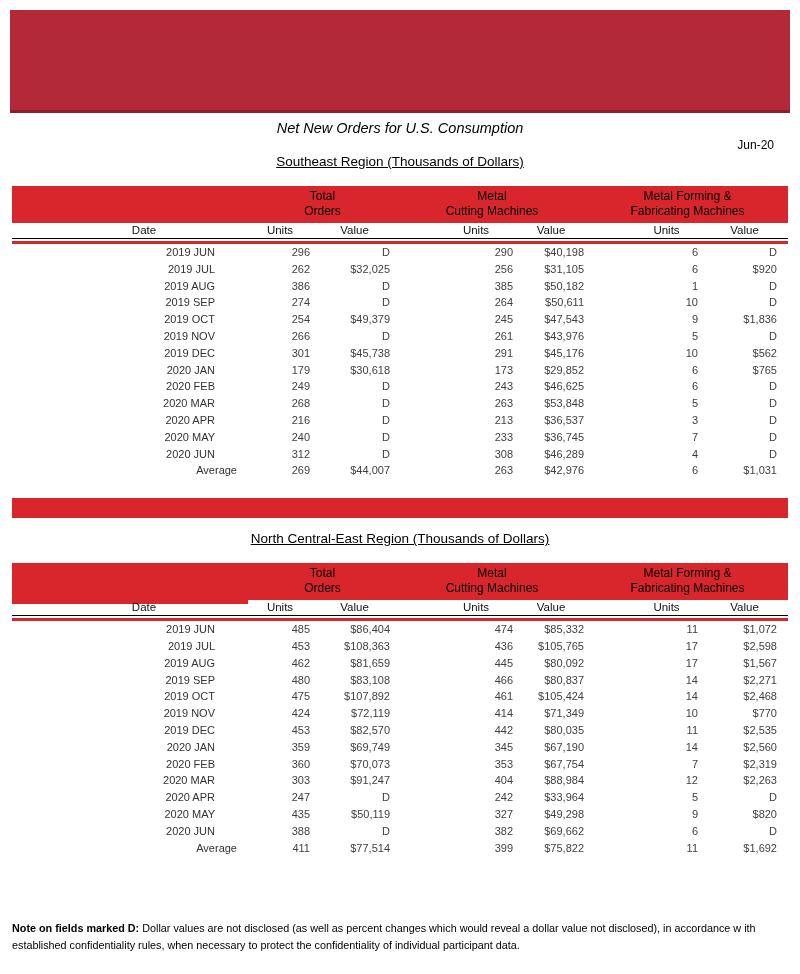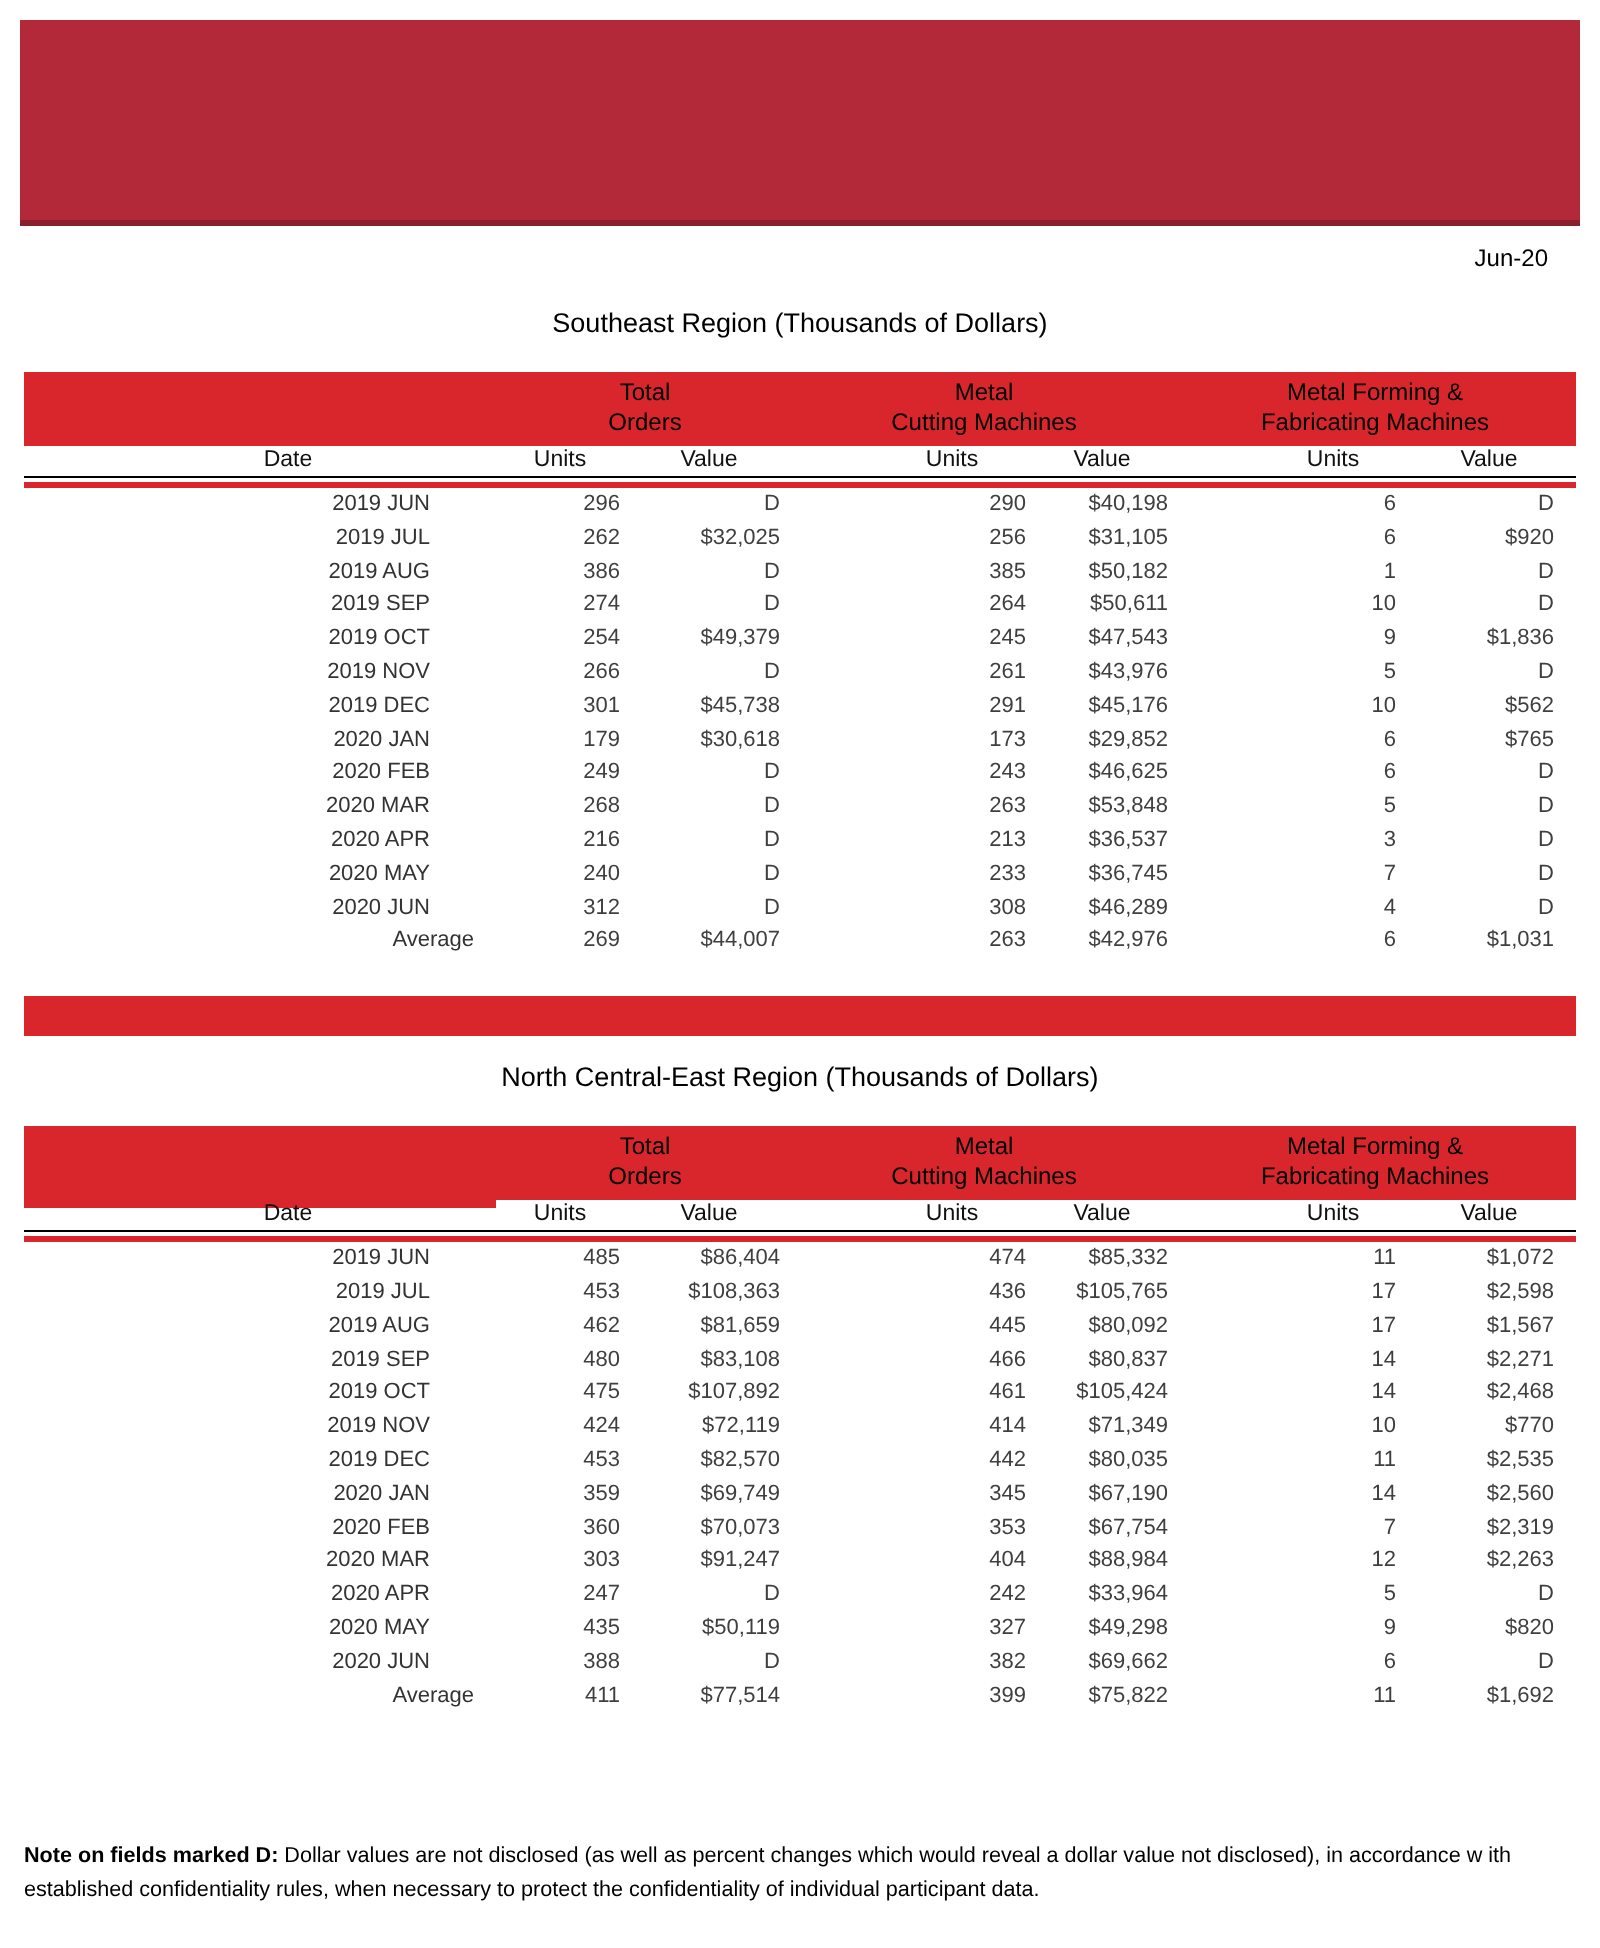--- a/index.html
+++ b/index.html
@@ -29,25 +29,25 @@
   }
   .logo-arrow{position:absolute;left:38px;top:-10px;z-index:2;}
   .logo-tagline{color:#fff;font-size:7.5px;margin-top:2px;letter-spacing:.2px;}
   .banner-subtitle{color:#fff;font-weight:bold;font-size:12px;margin-top:13px;}
 
   
   .title-row{position:relative;margin-top:7px;height:19px;}
   .report-title{
     text-align:center;font-style:italic;font-size:14.5px;font-weight:500;
   }
-  .report-date{position:absolute;right:26px;top:2px;font-size:12px;}
+  .report-date{position:absolute;right:26px;top:18px;font-size:12px;}
 
   
   .region-title{
-    text-align:center;font-size:13.5px;font-weight:400;color:#000;
+    text-align:center;font-size:13.5px;font-weight:400;color:#000;text-decoration:underline;
   }
   .rt-1{margin-top:15px;}
   .rt-2{margin-top:13px;}
 
   table.orders-table{
     table-layout:fixed;border-collapse:collapse;
     width:776px;margin:17px 0 0 12px;
   }
   col.c-date{width:236px;} col.c-u1{width:64px;} col.c-v1{width:85px;}
   col.c-u2{width:118px;} col.c-v2{width:72px;} col.c-u3{width:114px;}
@@ -100,20 +100,21 @@
   }
   .footer-note b{font-weight:bold;}
 </style>
 </head>
 <body>
 
 <div class="banner">
 </div>
 
 <div class="title-row">
+  <div class="report-title">Net New Orders for U.S. Consumption</div>
   <div class="report-date">Jun-20</div>
 </div>
 
 <h2 class="region-title rt-1">Southeast Region (Thousands of Dollars)</h2>
 
 <table class="orders-table t1">
   <colgroup>
     <col class="c-date">
       <col class="c-u1">
       <col class="c-v1">

